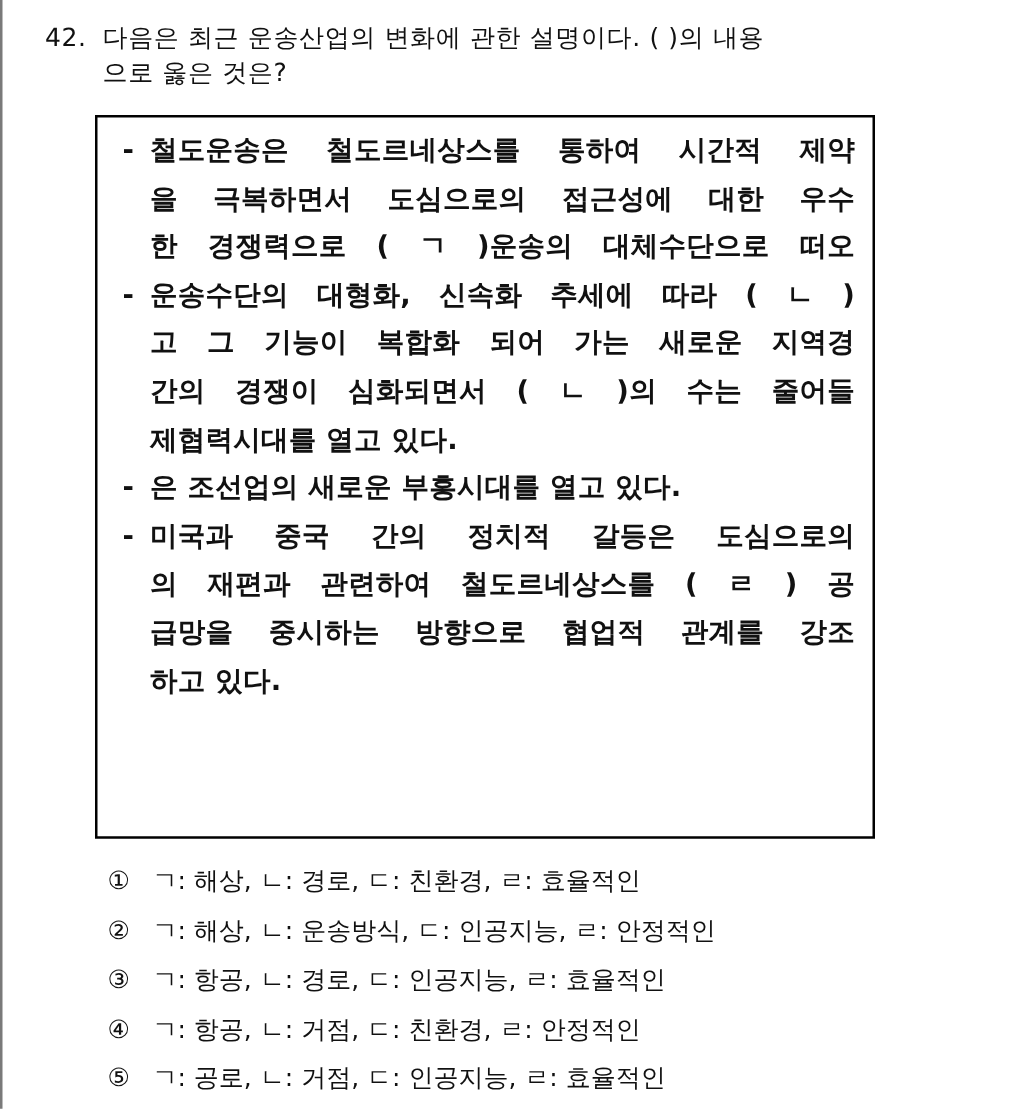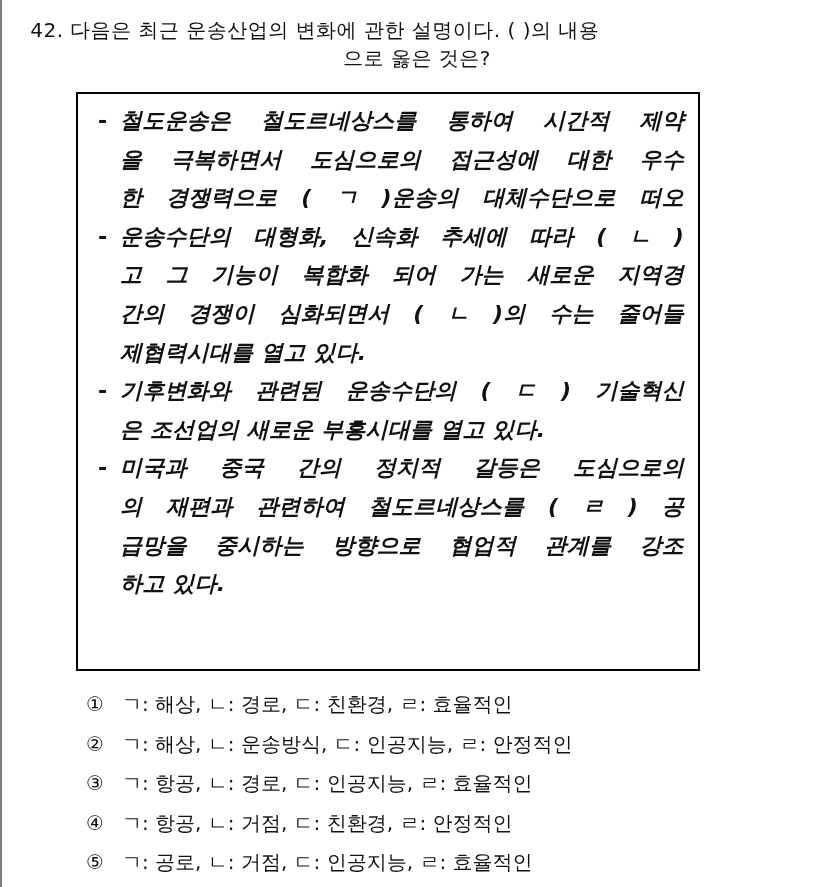--- a/index.html
+++ b/index.html
@@ -9,44 +9,43 @@
     position: relative;
     overflow: hidden;
     font-family: "DejaVu Sans", "Liberation Sans", sans-serif;
     color: #111;
   }
   .page-edge {
     position: absolute; left: 0; top: 0; bottom: 0;
     width: 2px; background: #7a7a7a;
   }
   .question {
-    position: absolute; left: 24px; top: 16px;
+    position: absolute; left: 36px; top: 16px;
     width: 740px;
     font-size: 20px; line-height: 28px;
     letter-spacing: 0.5px;
-    text-align: center;
   }
   .q-line1 { display: flex; }
   .q-num { width: 46px; }
   .q-line2 { padding-left: 46px; }
   .passage-box {
     position: absolute; left: 76px; top: 92px;
     width: 620px; height: 575px;
     border: 2px solid #000;
     box-sizing: content-box;
   }
   .passage {
     position: absolute; left: 20px; top: 8px; right: 14px;
     font-size: 22px; line-height: 38.6px;
     font-weight: bold;
     letter-spacing: 0.2px;
   }
   .item { display: flex; }
   .dash { width: 22px; flex: none; }
-  .item-text { flex: 1; text-align: justify; text-align-last: left; font-style: italic; }
+  .item-text { flex: 1; text-align: justify; text-align-last: left; }
   .item-text .ln { display: block; text-align-last: justify; white-space: nowrap; }
   .item-text .ln.last { text-align-last: left; }
   .options {
     position: absolute; left: 86px; top: 685px;
     font-size: 20px; line-height: 39.5px;
   }
   .option { display: flex; white-space: nowrap; }
   .opt-mark { width: 36px; }
 </style>
 </head>
@@ -77,21 +76,20 @@
       <div class="item-text">
         <span class="ln">운송수단의 대형화, 신속화 추세에 따라 ( ㄴ )</span>
         <span class="ln">고 그 기능이 복합화 되어 가는 새로운 지역경</span>
         <span class="ln">간의 경쟁이 심화되면서 ( ㄴ )의 수는 줄어들</span>
         <span class="ln last">제협력시대를 열고 있다.</span>
       </div>
     </div>
     <div class="item">
       <span class="dash">-</span>
       <div class="item-text">
-        <span class="ln">기후변화와 관련된 운송수단의 ( ㄷ ) 기술혁신</span>
         <span class="ln last">은 조선업의 새로운 부흥시대를 열고 있다.</span>
       </div>
     </div>
     <div class="item">
       <span class="dash">-</span>
       <div class="item-text">
         <span class="ln">미국과 중국 간의 정치적 갈등은 도심으로의</span>
         <span class="ln">의 재편과 관련하여 철도르네상스를 ( ㄹ ) 공</span>
         <span class="ln">급망을 중시하는 방향으로 협업적 관계를 강조</span>
         <span class="ln last">하고 있다.</span>

